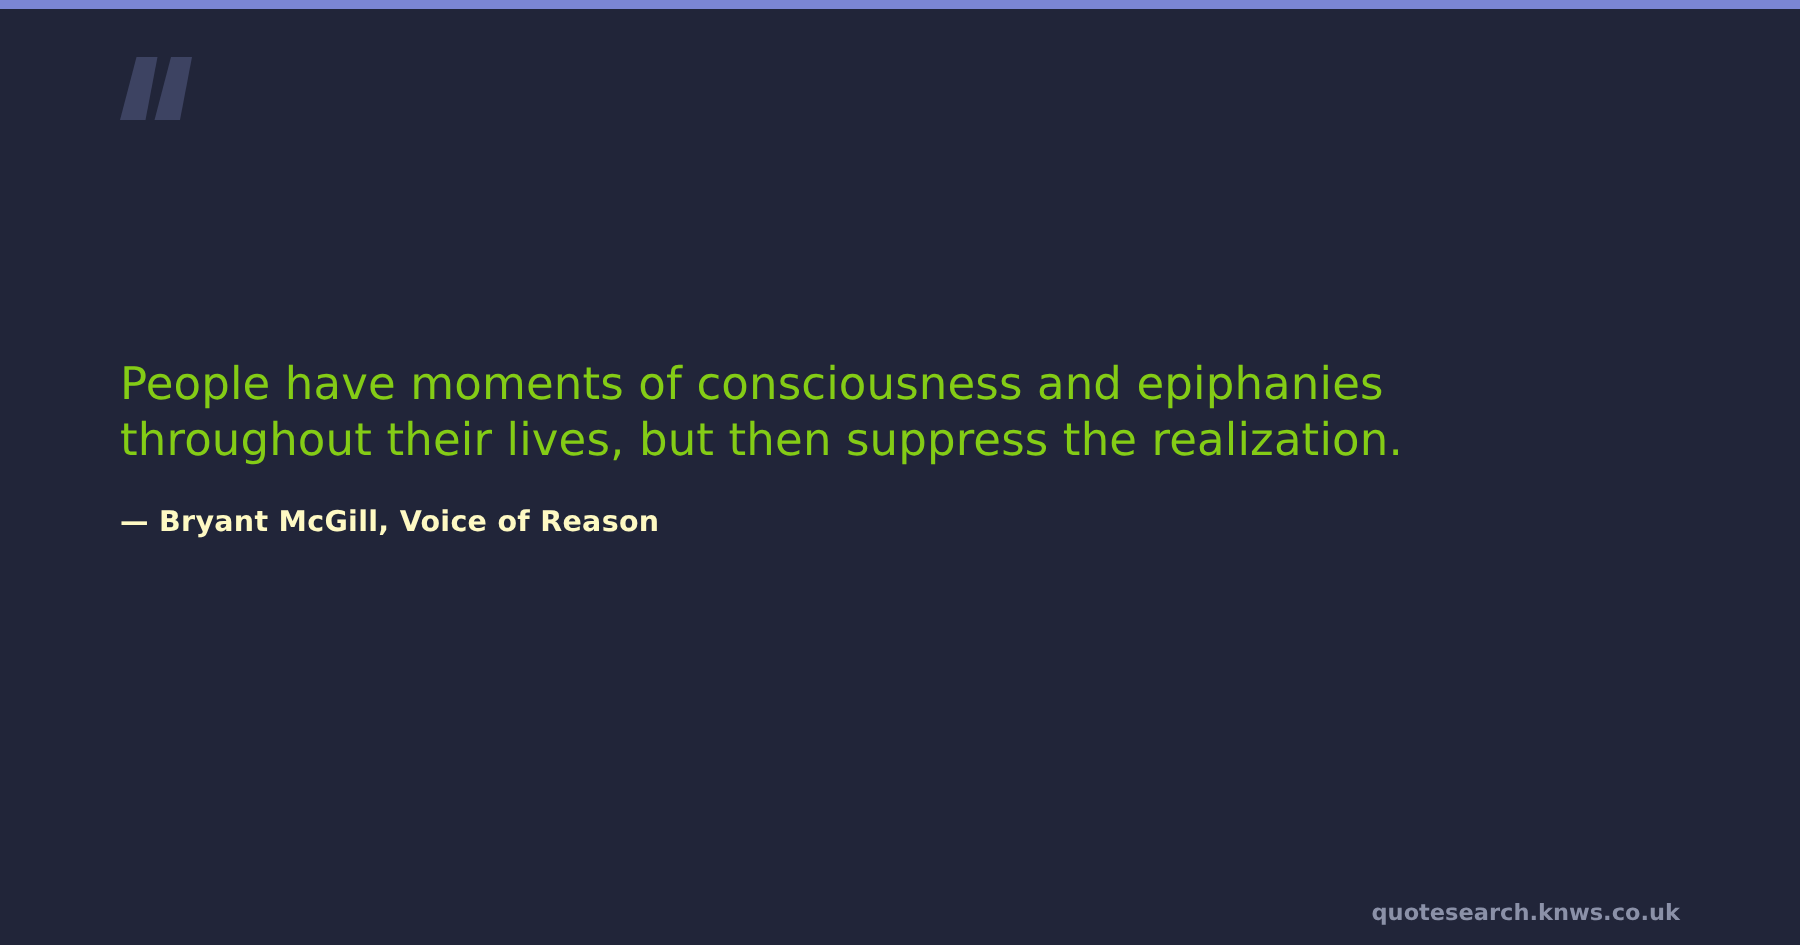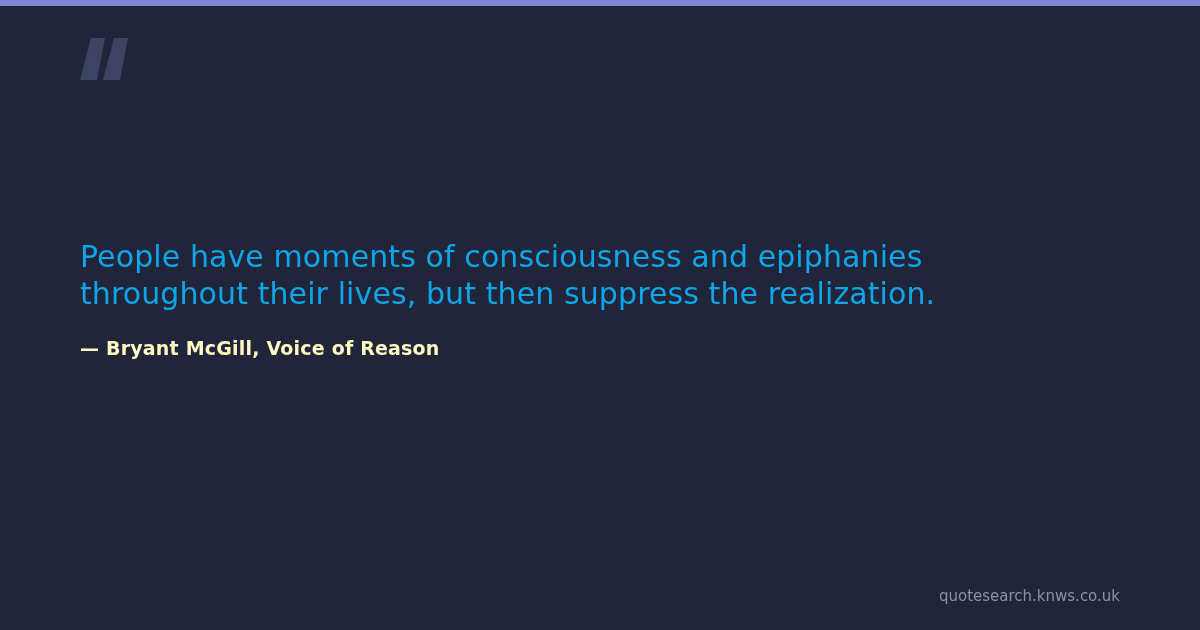--- a/index.html
+++ b/index.html
@@ -46,21 +46,21 @@
 
   .content {
     position: absolute;
     left: 80px;
     top: 238px;
     width: 1040px;
   }
 
   .quote-text {
     margin: 0;
-    color: #0ea5e9;
+    color: #84cc16;
     font-family: "DejaVu Sans", sans-serif;
     font-size: 30px;
     font-weight: 400;
     line-height: 37px;
     letter-spacing: 0.1px;
     max-width: 930px;
   }
 
   .attribution {
     margin: 24px 0 0 0;
@@ -68,25 +68,25 @@
     font-family: "DejaVu Sans", sans-serif;
     font-size: 19px;
     font-weight: 700;
     line-height: 24px;
     letter-spacing: 0.2px;
   }
 
   .watermark {
     position: absolute;
     right: 80px;
-    bottom: 24px;
+    bottom: 12px;
     color: #8b91a8;
     font-family: "DejaVu Sans", sans-serif;
     font-size: 15px;
-    font-weight: 400;
+    font-weight: 700;
     line-height: 20px;
     text-align: left;
   }
 </style>
 </head>
 <body>
 
 <div class="quote-card">
 
   <div class="accent-bar"></div>

